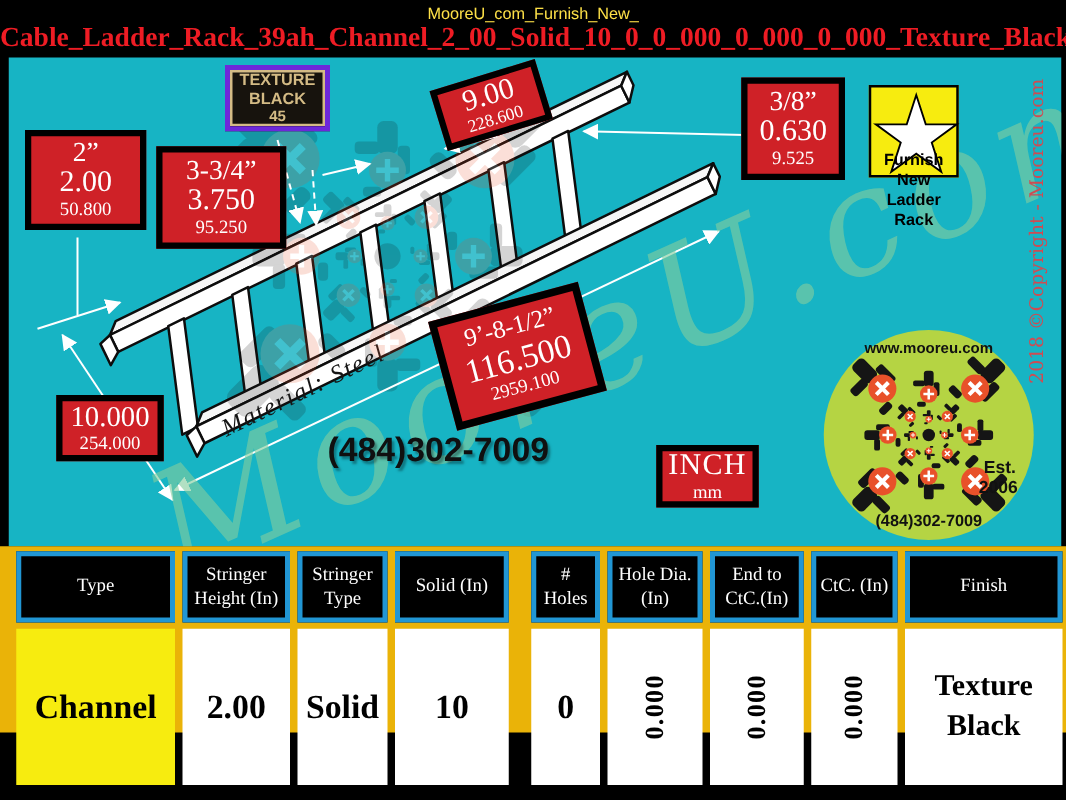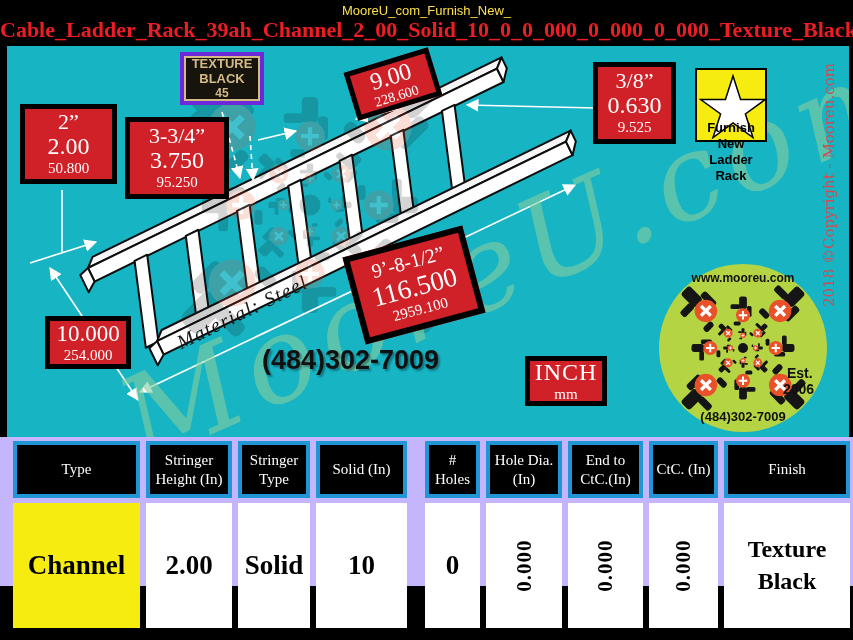--- a/index.html
+++ b/index.html
@@ -42,21 +42,21 @@
   .badge svg{position:absolute;left:0;top:0;}
   .badge .btxt{position:absolute;left:0;top:2px;width:100%;text-align:center;z-index:1;
                font-family:"Liberation Sans",sans-serif;font-weight:bold;color:#000;
                font-size:13px;line-height:1.22;margin-top:48px;}
   .phone{position:absolute;z-index:3;left:255px;top:299px;font-family:"Liberation Sans",sans-serif;
          font-weight:bold;font-size:27px;color:#101010;text-shadow:2px 2px 2px rgba(0,0,0,0.35);}
   .copyright{position:absolute;z-index:3;left:822px;top:139px;white-space:nowrap;
              transform:translate(-50%,-50%) rotate(-90deg);font-family:"DejaVu Serif",serif;
              font-size:15px;color:#d04b52;}
   
-  .spec-table{position:absolute;left:0;top:437px;width:853px;height:149px;background:#c4b5fd;}
+  .spec-table{position:absolute;left:0;top:437px;width:853px;height:149px;background:#eab308;}
   .trow{display:flex;gap:6px;padding-left:13px;}
   .thead{padding-top:4px;} .tbody{padding-top:5px;}
   .th{height:57px;border:4px solid #2196d4;background:#000;color:#fff;box-sizing:border-box;
       font-family:"Liberation Serif",serif;font-size:15px;line-height:1.25;
       display:flex;align-items:center;justify-content:center;text-align:center;padding:0 1px;}
   .td{height:125px;background:#fff;color:#000;box-sizing:border-box;font-family:"Liberation Serif",serif;
       font-weight:bold;font-size:27px;display:flex;align-items:center;justify-content:center;text-align:center;}
   .td.highlight{background:#f7ec0f;}
   .td .rot{transform:rotate(-90deg);font-size:21px;letter-spacing:1px;white-space:nowrap;}
   .td.finish{font-size:24px;line-height:1.3;}

